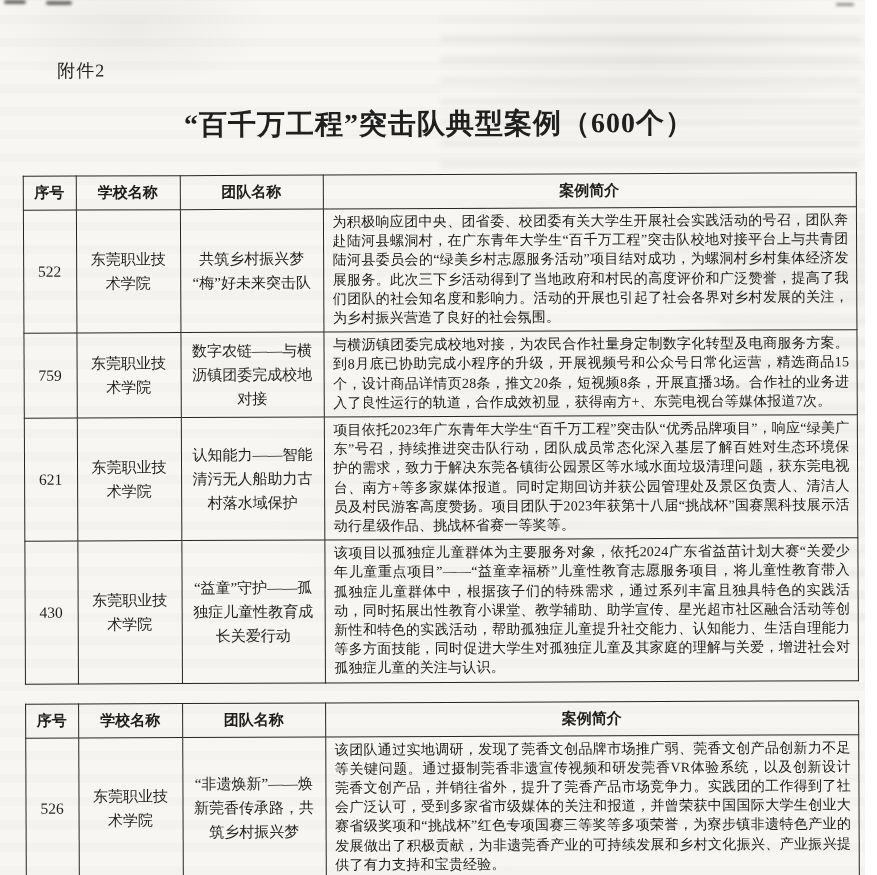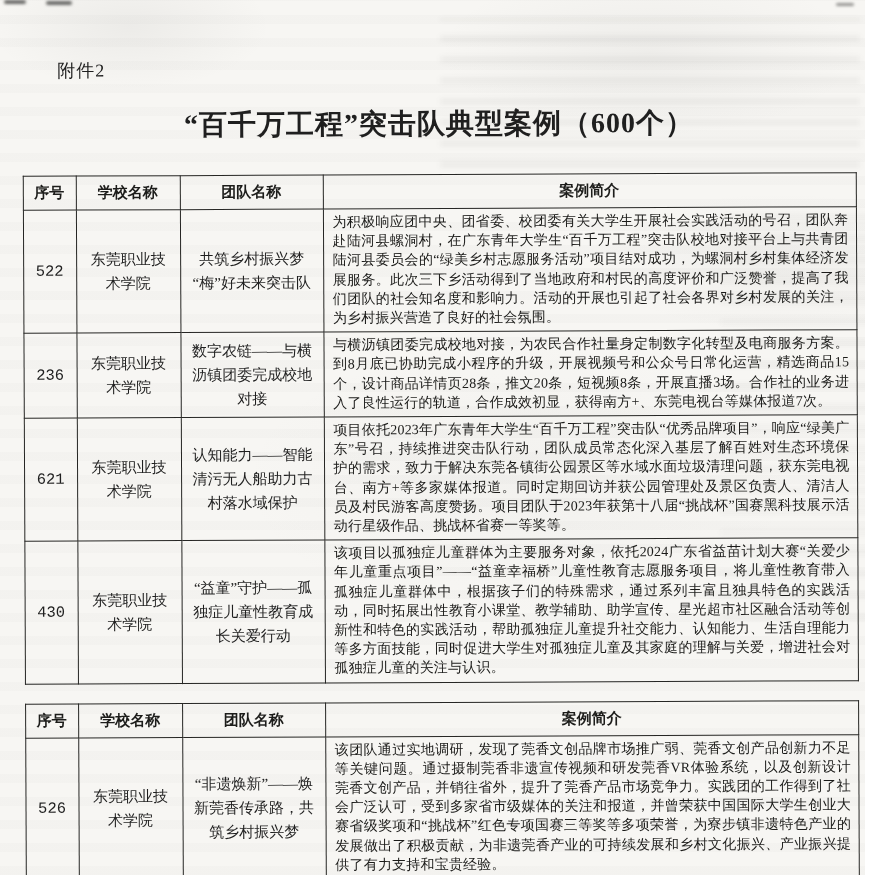--- a/index.html
+++ b/index.html
@@ -61,21 +61,21 @@
     font-family:"Liberation Sans","DejaVu Sans",sans-serif;
     font-size:15px;
     font-weight:bold;
     text-align:center;
     padding:0;
     color:#1d1d1b;
   }
   td.c-no{
     text-align:center;
     font-size:15.5px;
-    font-family:Liberation Mono, monospace;
+    font-family:Liberation Serif, serif;
   }
   td.c-school, td.c-team{
     text-align:center;
     font-size:15px;
     line-height:24px;
     padding:4px 9px;
   }
   td.c-desc{
     text-align:justify;
     text-justify:inter-character;
@@ -121,21 +121,21 @@
         </tr>
       </thead>
       <tbody>
         <tr class="h115">
           <td class="c-no">522</td>
           <td class="c-school">东莞职业技术学院</td>
           <td class="c-team">共筑乡村振兴梦“梅”好未来突击队</td>
           <td class="c-desc">为积极响应团中央、团省委、校团委有关大学生开展社会实践活动的号召，团队奔赴陆河县螺洞村，在广东青年大学生“百千万工程”突击队校地对接平台上与共青团陆河县委员会的“绿美乡村志愿服务活动”项目结对成功，为螺洞村乡村集体经济发展服务。此次三下乡活动得到了当地政府和村民的高度评价和广泛赞誉，提高了我们团队的社会知名度和影响力。活动的开展也引起了社会各界对乡村发展的关注，为乡村振兴营造了良好的社会氛围。</td>
         </tr>
         <tr class="h80">
-          <td class="c-no">236</td>
+          <td class="c-no">759</td>
           <td class="c-school">东莞职业技术学院</td>
           <td class="c-team">数字农链——与横沥镇团委完成校地对接</td>
           <td class="c-desc">与横沥镇团委完成校地对接，为农民合作社量身定制数字化转型及电商服务方案。到8月底已协助完成小程序的升级，开展视频号和公众号日常化运营，精选商品15个，设计商品详情页28条，推文20条，短视频8条，开展直播3场。合作社的业务进入了良性运行的轨道，合作成效初显，获得南方+、东莞电视台等媒体报道7次。</td>
         </tr>
         <tr class="h115">
           <td class="c-no">621</td>
           <td class="c-school">东莞职业技术学院</td>
           <td class="c-team">认知能力——智能清污无人船助力古村落水域保护</td>
           <td class="c-desc">项目依托2023年广东青年大学生“百千万工程”突击队“优秀品牌项目”，响应“绿美广东”号召，持续推进突击队行动，团队成员常态化深入基层了解百姓对生态环境保护的需求，致力于解决东莞各镇街公园景区等水域水面垃圾清理问题，获东莞电视台、南方+等多家媒体报道。同时定期回访并获公园管理处及景区负责人、清洁人员及村民游客高度赞扬。项目团队于2023年获第十八届“挑战杯”国赛黑科技展示活动行星级作品、挑战杯省赛一等奖等。</td>
         </tr>

